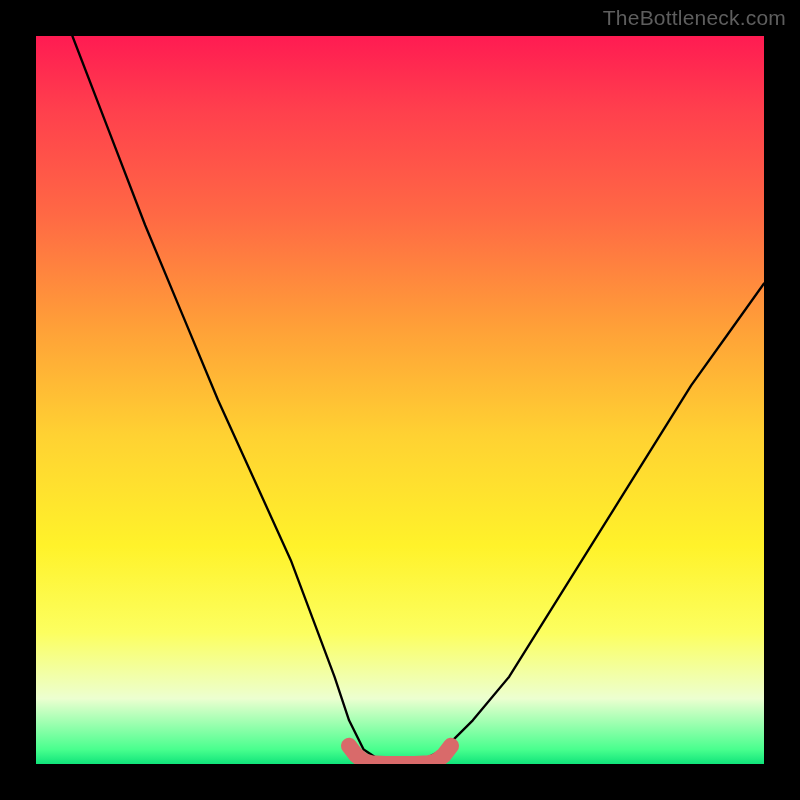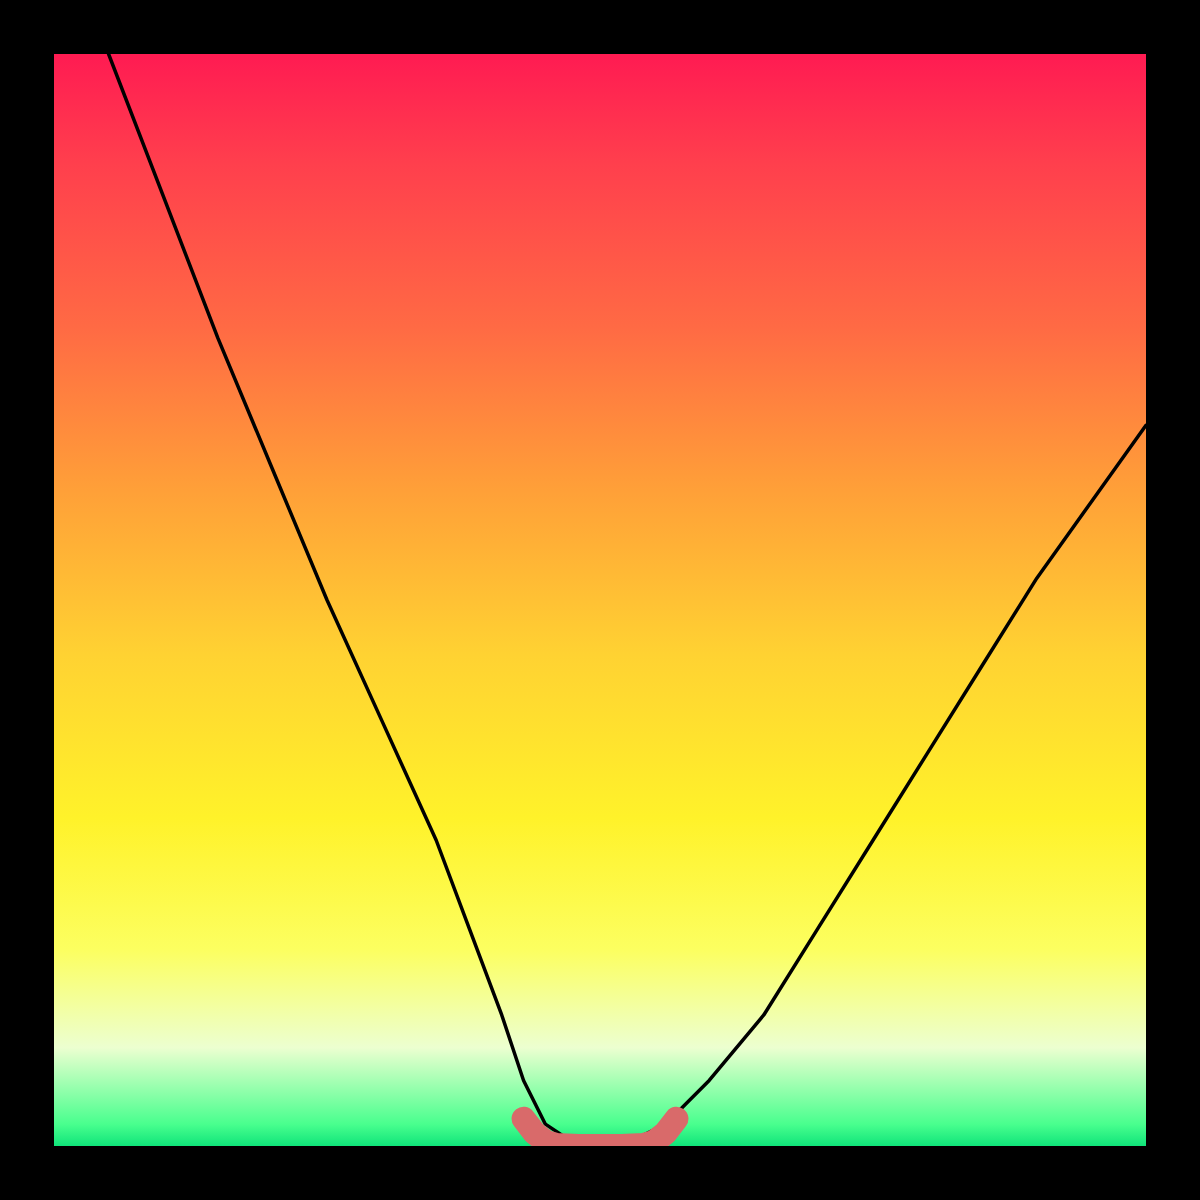--- a/index.html
+++ b/index.html
@@ -53,19 +53,20 @@
     top: 0;
     left: 0;
     width: 728px;
     height: 728px;
   }
 </style>
 </head>
 <body>
 
 <div class="frame">
+  <div class="watermark">TheBottleneck.com</div>
   <div class="plot">
     <svg class="curve" viewBox="0 0 100 100" preserveAspectRatio="none">
       <path fill="none" stroke="#000" stroke-width="0.32" stroke-linecap="round" stroke-linejoin="round" d="M5.00 0.00 L10.00 13.00 L15.00 26.00 L20.00 38.00 L25.00 50.00 L30.00 61.00 L35.00 72.00 L38.00 80.00 L41.00 88.00 L43.00 94.00 L45.00 98.00 L48.00 100.00 L52.00 100.00 L56.00 98.00 L60.00 94.00 L65.00 88.00 L70.00 80.00 L75.00 72.00 L80.00 64.00 L85.00 56.00 L90.00 48.00 L95.00 41.00 L100.00 34.00"></path>
       <path fill="none" stroke="#d96a6a" stroke-width="2.2" stroke-linecap="round" stroke-linejoin="round" d="M43.00 97.50 L44.00 98.80 L45.00 99.60 L46.00 99.90 L48.00 100.00 L50.00 100.00 L52.00 100.00 L54.00 99.90 L55.00 99.60 L56.00 98.80 L57.00 97.50"></path>
     </svg>
   </div>
 </div>
 
 </body></html>

